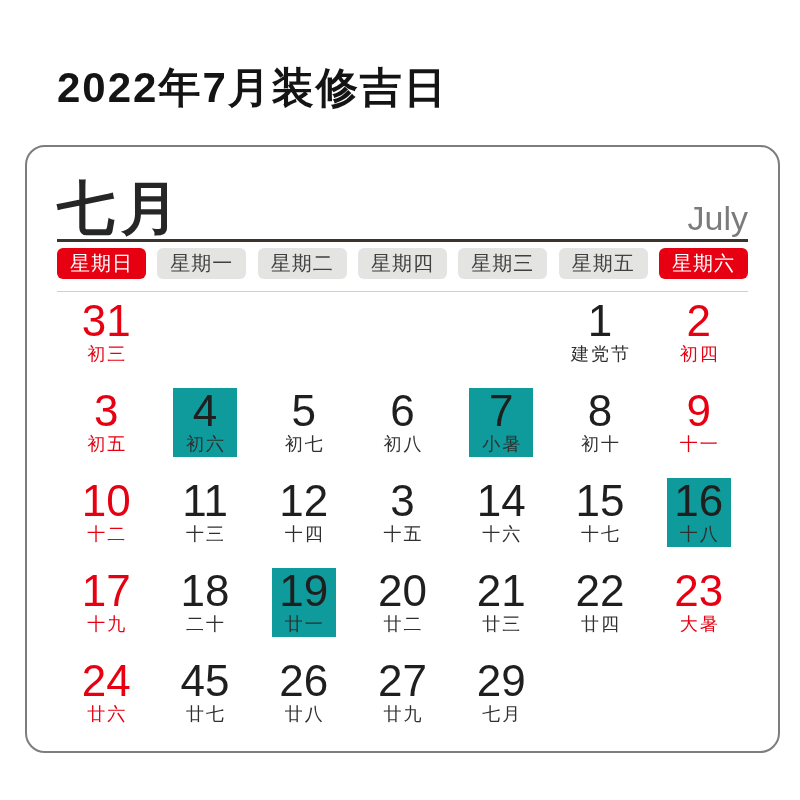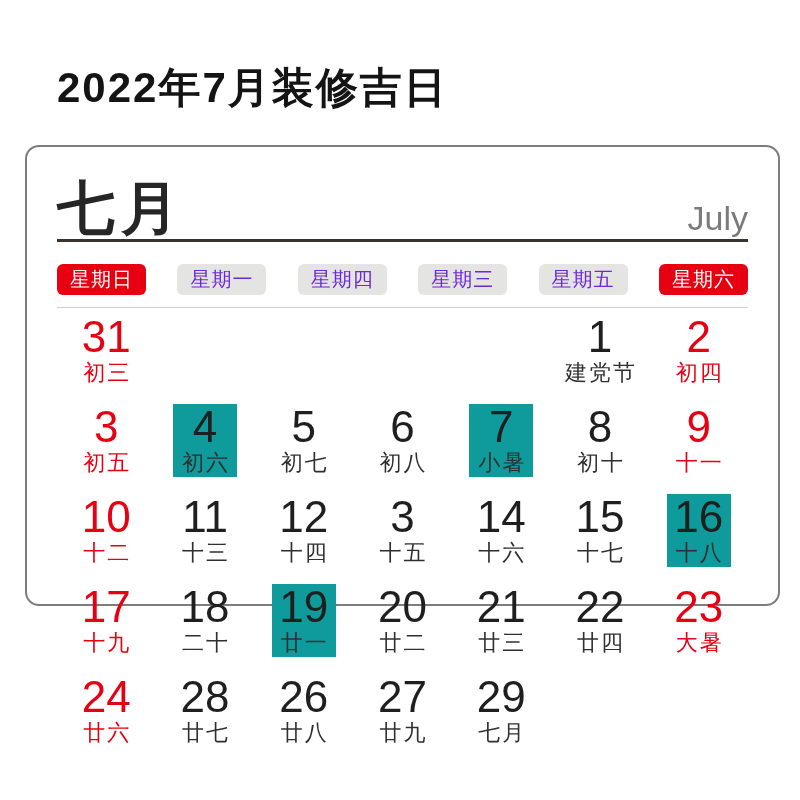--- a/index.html
+++ b/index.html
@@ -6,40 +6,40 @@
   html,body { width:800px; height:800px; background:#ffffff;
     font-family:"Liberation Sans","DejaVu Sans",sans-serif; }
   body { position:relative; overflow:hidden; }
 
   .page-title {
     position:absolute; left:57px; top:60px;
     font-size:42px; font-weight:600; color:#141414; letter-spacing:2px;
   }
 
   .card {
-    position:absolute; left:25px; top:145px; width:755px; height:461px;
+    position:absolute; left:25px; top:145px; width:755px; height:608px;
     background:#ffffff; border:2px solid var(--card-border,#7d7d7d);
-    border-radius:14px; padding:0 30px;
+    border-radius:20px; padding:0 30px;
   }
 
   .month-row {
     display:flex; justify-content:space-between; align-items:flex-end;
     height:72px; margin-top:18px;
   }
   .month-cn { font-size:58px; font-weight:bold; color:#262626; letter-spacing:6px; line-height:1; }
   .month-en { font-size:34px; font-weight:normal; color:var(--gray-en,#7b7b7b); line-height:1.1; }
 
   .title-rule { height:3px; background:var(--rule-dark,#3a332e); margin-top:2px; }
 
   .weekday-row {
-    display:flex; justify-content:space-between; margin-top:22px; height:31px;
+    display:flex; justify-content:space-between; margin-top:6px; height:31px;
   }
   .badge {
     width:89px; height:31px; border-radius:6px;
-    background:var(--badge-gray,#e4e4e2); color:#6d28d9;
+    background:var(--badge-gray,#e4e4e2); color:#404040;
     font-size:20px; font-weight:500;
     display:flex; align-items:center; justify-content:center;
     letter-spacing:1px;
   }
   .badge-red { background:var(--red,#e60012); color:#ffffff; }
 
   .thin-rule { height:1px; background:var(--rule-light,#cfcfcf); margin-top:12px; }
 
   .grid {
     display:grid; grid-template-columns:repeat(7,1fr);
@@ -50,41 +50,43 @@
   }
   .cell-inner {
     min-width:64px; min-height:64px; padding:1px 0 3px 0;
     display:flex; flex-direction:column; align-items:center; justify-content:flex-start;
   }
   .cell-inner.hl { background:var(--teal,#0f9b9b); }
   .num {
     font-size:44px; line-height:1.0; color:#1f1f1f; font-weight:500;
   }
   .lunar {
-    font-size:22px; line-height:1; color:#2f2f2f; margin-top:3px; letter-spacing:2px;
+    font-size:18px; line-height:1; color:#2f2f2f; margin-top:3px; letter-spacing:2px;
     text-indent:2px;
+    font-family:Liberation Mono, monospace;
   }
   .num.red, .lunar.red { color:var(--red,#e60012); }
 </style>
 </head>
 <body>
 
 <div class="page-title">2022年7月装修吉日</div>
 
 <div class="card">
   <div class="month-row">
     <div class="month-cn">七月</div>
     <div class="month-en">July</div>
   </div>
 
   <div class="title-rule"></div>
 
   <div class="weekday-row" id="weekday-row">
       <div class="badge badge-red">星期日</div>
       <div class="badge">星期一</div>
+      <div class="badge">星期二</div>
       <div class="badge">星期四</div>
       <div class="badge">星期三</div>
       <div class="badge">星期五</div>
       <div class="badge badge-red">星期六</div>
     </div>
 
   <div class="thin-rule"></div>
 
   <div class="grid" id="day-grid">
       <div class="cell">
@@ -236,21 +238,21 @@
         </div>
       </div>
       <div class="cell">
         <div class="cell-inner">
           <div class="num red">24</div>
           <div class="lunar red">廿六</div>
         </div>
       </div>
       <div class="cell">
         <div class="cell-inner">
-          <div class="num">28</div>
+          <div class="num">45</div>
           <div class="lunar">廿七</div>
         </div>
       </div>
       <div class="cell">
         <div class="cell-inner">
           <div class="num">26</div>
           <div class="lunar">廿八</div>
         </div>
       </div>
       <div class="cell">

